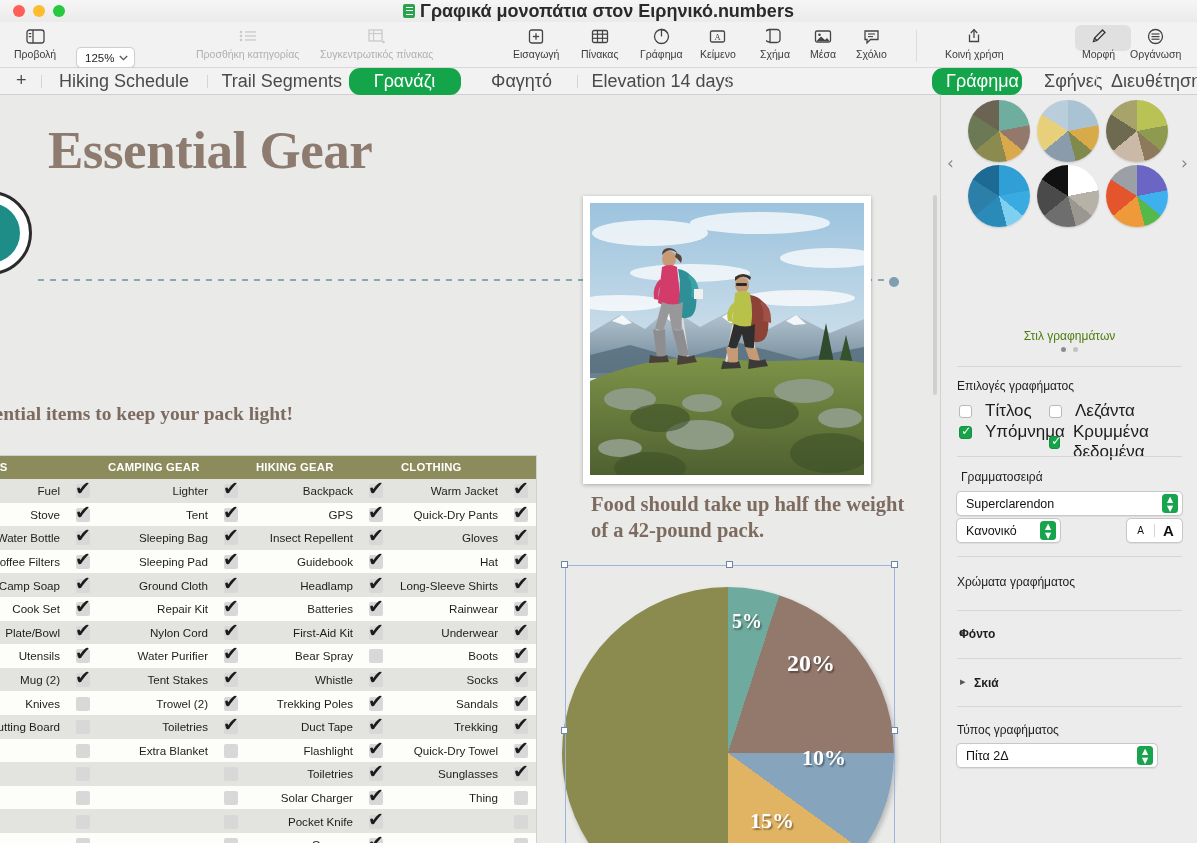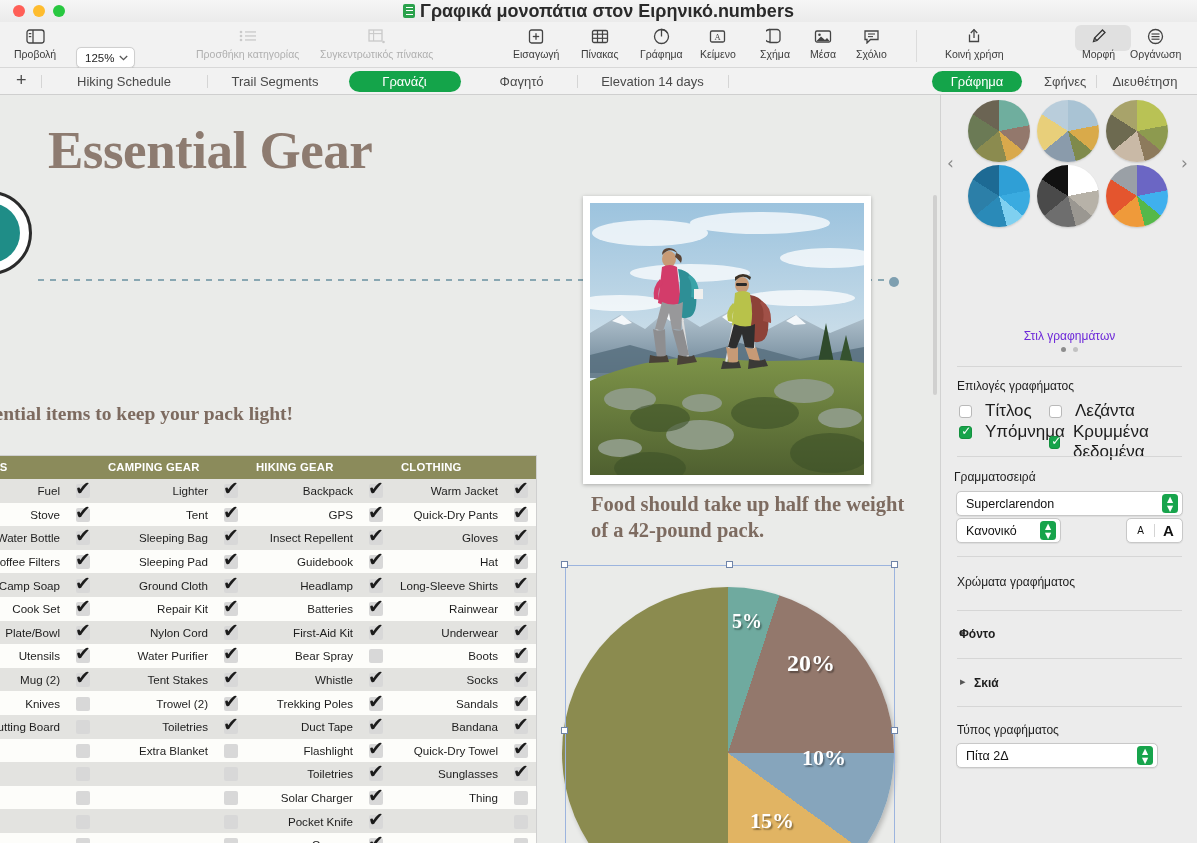--- a/index.html
+++ b/index.html
@@ -68,21 +68,21 @@
     position:absolute; top:8px; width:1px; height:32px; background:#dcdcdc;
   }
 
   
   .tabbar {
     position:absolute; left:0; top:68px; width:1197px; height:27px;
     background:#f2f2f2; border-bottom:1px solid #cfcfcf;
     display:flex; align-items:center;
   }
   .tab {
-    font-size:13px; color:#4a4a4a; padding:3px 14px;
+    font-size:18px; color:#4a4a4a; padding:3px 14px;
     border-radius:11px; white-space:nowrap; text-align:center;
   }
   .tab.active { background:#14a44a; color:#fff; }
   .tabdiv { width:1px; height:13px; background:#d5d5d5; }
   .plus { font-size:18px; color:#4a4a4a; padding:0 14px 2px 16px; line-height:1; }
   .tabbar-right { margin-left:auto; display:flex; align-items:center; }
 
   
   .canvas {
     position:absolute; left:0; top:95px; width:940px; height:748px;
@@ -195,21 +195,21 @@
   .stylepie {
     position:absolute; width:62px; height:62px; border-radius:50%;
     box-shadow:0 1px 2px rgba(0,0,0,.15);
   }
   .arrow {
     position:absolute; font-family:"DejaVu Sans", sans-serif;
     color:#8a8a8a; font-size:17px;
   }
   .sb-caption {
     position:absolute; left:0; top:234px; width:257px; text-align:center;
-    font-size:12px; color:#6d28d9;
+    font-size:12px; color:#4d7c0f;
   }
   .pagedots {
     position:absolute; left:0; top:252px; width:257px;
     display:flex; justify-content:center; gap:7px;
   }
   .pd { width:5px; height:5px; border-radius:50%; background:#c2c2c2; }
   .pd.on { background:#8d8d8d; }
   .hr { position:absolute; left:16px; width:225px; height:1px; background:#d6d6d6; }
   .sb-label {
     position:absolute; font-size:12px; color:#1d1d1d;
@@ -584,21 +584,21 @@
           <td class="lbl">Sandals</td>
           <td class="chk"><span class="cbox on"><span class="tick">✔</span></span></td>
         </tr>
         <tr class="odd">
           <td class="lbl">Cutting Board</td>
           <td class="chk"><span class="cbox"></span></td>
           <td class="lbl">Toiletries</td>
           <td class="chk"><span class="cbox on"><span class="tick">✔</span></span></td>
           <td class="lbl">Duct Tape</td>
           <td class="chk"><span class="cbox on"><span class="tick">✔</span></span></td>
-          <td class="lbl">Bandana</td>
+          <td class="lbl">Trekking</td>
           <td class="chk"><span class="cbox on"><span class="tick">✔</span></span></td>
         </tr>
         <tr class="even">
           <td class="lbl"></td>
           <td class="chk"><span class="cbox"></span></td>
           <td class="lbl">Extra Blanket</td>
           <td class="chk"><span class="cbox"></span></td>
           <td class="lbl">Flashlight</td>
           <td class="chk"><span class="cbox on"><span class="tick">✔</span></span></td>
           <td class="lbl">Quick-Dry Towel</td>
@@ -790,21 +790,21 @@
     <span class="sbchk on"></span>
     <span>Υπόμνημα</span>
   </div>
   <div class="cbrow" style="left:108px; top:327px;">
     <span class="sbchk on"></span>
     <span>Κρυμμένα δεδομένα</span>
   </div>
 
   <div class="hr" style="top:361px;"></div>
 
-  <div class="sb-label" style="left:13px; top:375px;">Γραμματοσειρά</div>
+  <div class="sb-label" style="left:20px; top:375px;">Γραμματοσειρά</div>
 
   <div class="popup" style="left:15px; top:396px; width:227px;">
     <span>Superclarendon</span>
     <span class="stepper">
       <span>▲</span>
         <span>▼</span>
     </span>
   </div>
 
   <div class="popup" style="left:15px; top:423px; width:105px;">

